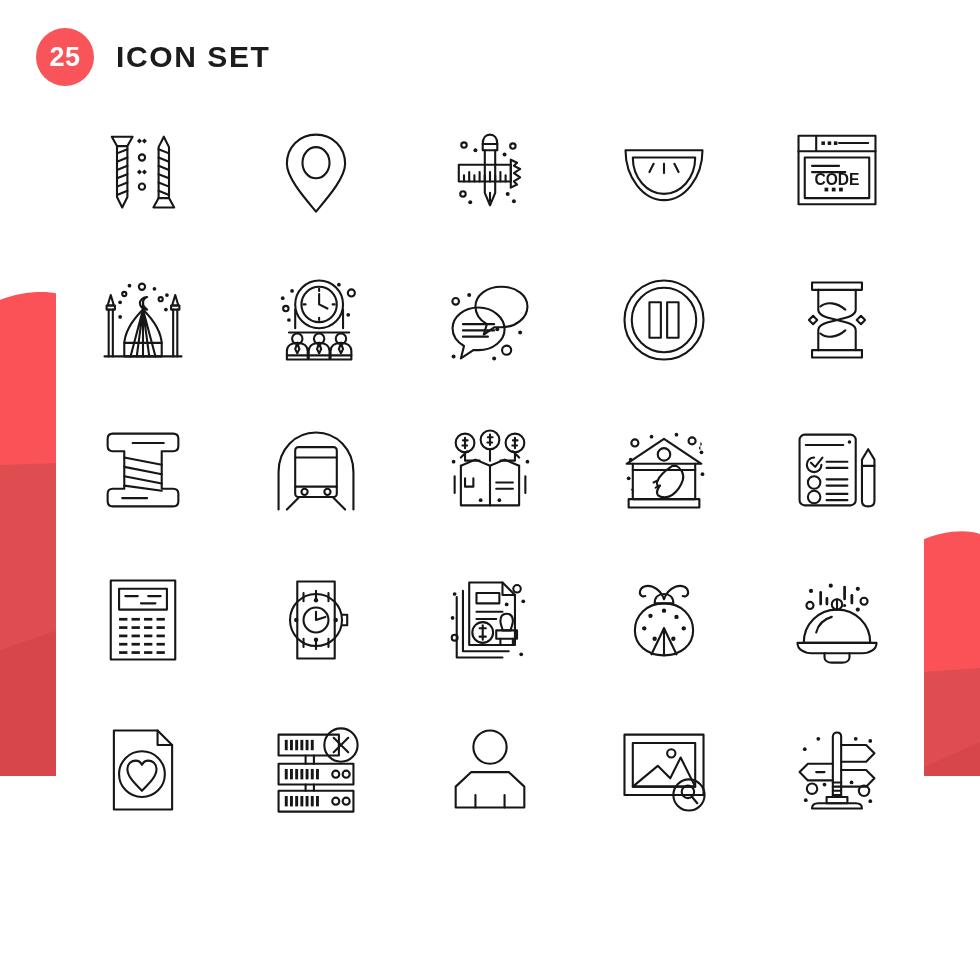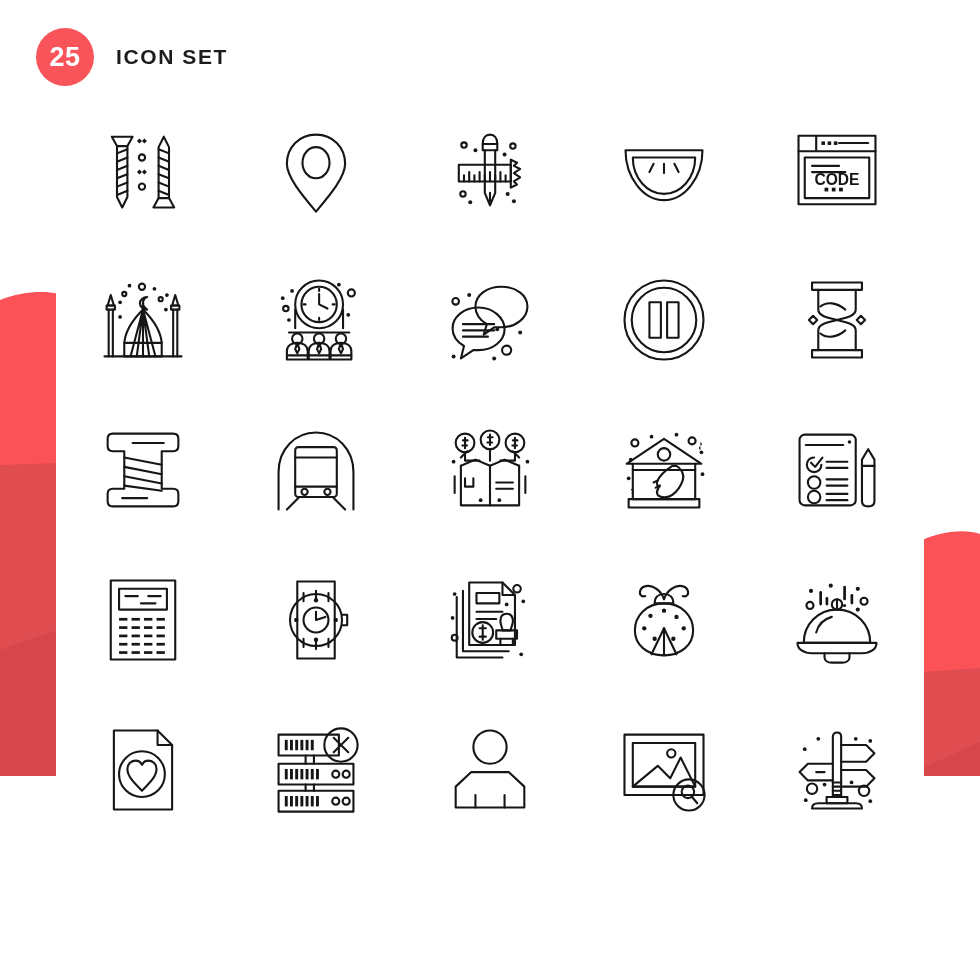--- a/index.html
+++ b/index.html
@@ -56,21 +56,21 @@
     background: #f8545a;
     color: #ffffff;
     display: flex;
     align-items: center;
     justify-content: center;
     font-size: 27px;
     font-weight: bold;
     letter-spacing: 0.5px;
   }
   .set-title {
-    font-size: 21px;
+    font-size: 30px;
     font-weight: bold;
     color: #1c1c1c;
     letter-spacing: 1.6px;
   }
 
   
   .grid {
     position: absolute;
     left: 56px;
     top: 118px;

